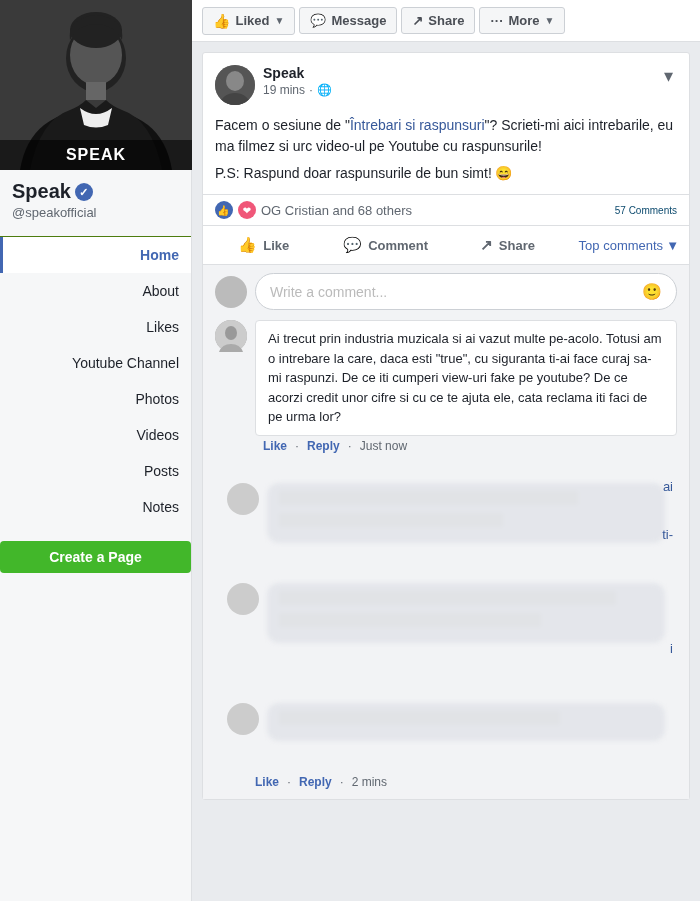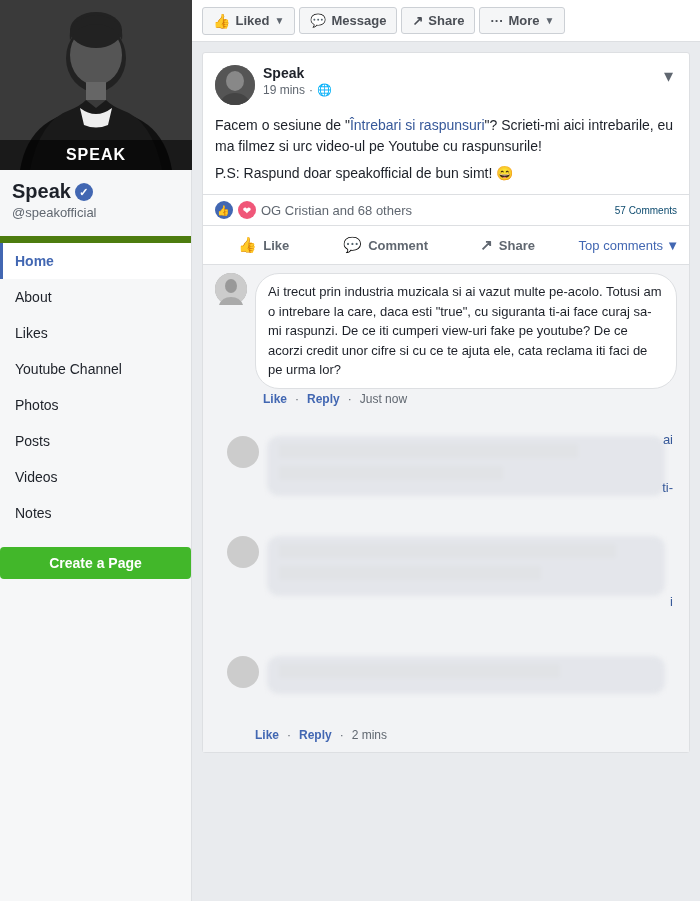--- a/index.html
+++ b/index.html
@@ -86,21 +86,22 @@
     }
 
     .sidebar-handle {
       font-size: 13px;
       color: #606770;
       margin-top: 2px;
     }
 
     .sidebar-nav {
       margin-top: 10px;
-      border-top: 7px solid #4d7c0f;
+      border-top: 1px solid #4d7c0f;
+      text-align: right;
     }
 
     .sidebar-nav-item {
       display: block;
       padding: 10px 12px;
       font-size: 14px;
       color: #1d2129;
       cursor: pointer;
       text-decoration: none;
       border-left: 3px solid transparent;
@@ -359,21 +360,21 @@
 
     
     .comment-item {
       display: flex;
       gap: 8px;
       margin-bottom: 10px;
     }
 
     .comment-body-bubble {
       background: #fff;
-      border-radius: 24px;
+      border-radius: 4px;
       padding: 8px 12px;
       font-size: 13px;
       color: #1d2129;
       line-height: 1.5;
       max-width: 560px;
       border: 1px solid #dddfe2;
     }
 
     .comment-actions-row {
       display: flex;
@@ -467,22 +468,22 @@
       </div>
       <div class="sidebar-handle">@speakofficial</div>
     </div>
 
     <nav class="sidebar-nav">
       <a class="sidebar-nav-item active">Home</a>
       <a class="sidebar-nav-item">About</a>
       <a class="sidebar-nav-item">Likes</a>
       <a class="sidebar-nav-item">Youtube Channel</a>
       <a class="sidebar-nav-item">Photos</a>
+      <a class="sidebar-nav-item">Videos</a>
       <a class="sidebar-nav-item">Posts</a>
-      <a class="sidebar-nav-item">Videos</a>
       <a class="sidebar-nav-item">Notes</a>
     </nav>
 
     <button class="create-page-btn">Create a Page</button>
   </div>
 
   <div class="main">
 
     <div class="action-bar">
       <button class="action-btn">
@@ -523,21 +524,21 @@
               <span>·</span>
               <span>🌐</span>
             </div>
           </div>
         </div>
         <button class="post-dropdown-btn">▾</button>
       </div>
 
       <div class="post-body">
         <p>Facem o sesiune de "<span class="highlight">Întrebari si raspunsuri</span>"? Scrieti-mi aici intrebarile, eu ma filmez si urc video-ul pe Youtube cu raspunsurile!</p>
-        <p style="margin-top:6px;">P.S: Raspund doar speakofficial de bun simt! 😄</p>
+        <p style="margin-top:6px;">P.S: Raspund doar raspunsurile de bun simt! 😄</p>
       </div>
 
       <div class="post-reactions-bar">
         <div class="reactions-left">
           <span class="reaction-like-icon">👍</span>
           <span class="reaction-love-icon">❤</span>
           <span>OG Cristian and 68 others</span>
         </div>
         <div style="display:flex;align-items:center;gap:10px;">
           <span class="comments-count">57 Comments</span>
@@ -560,20 +561,27 @@
         <div style="display:flex;padding:8px 10px;margin-left:auto;">
           <span class="top-comments-label">
             <span>Top comments</span>
             <span>▼</span>
           </span>
         </div>
       </div>
 
       <div class="comments-section">
 
+        <div class="comment-input-row">
+          <div class="comment-avatar"></div>
+          <div class="comment-input-box">
+            <span style="color:#bbb;font-size:14px;">Write a comment...</span>
+            <span class="comment-emoji-icon">🙂</span>
+          </div>
+        </div>
 
         <div class="comment-item">
           <div class="comment-avatar" style="background:#aaa;">
             <svg width="32" height="32" viewBox="0 0 32 32" xmlns="http://www.w3.org/2000/svg">
               <rect width="32" height="32" rx="16" fill="#ccc"></rect>
               <ellipse cx="16" cy="13" rx="6" ry="7" fill="#999"></ellipse>
               <path d="M4 32 Q7 24 16 24 Q25 24 28 32 Z" fill="#aaa"></path>
             </svg>
           </div>
           <div style="flex:1;">

